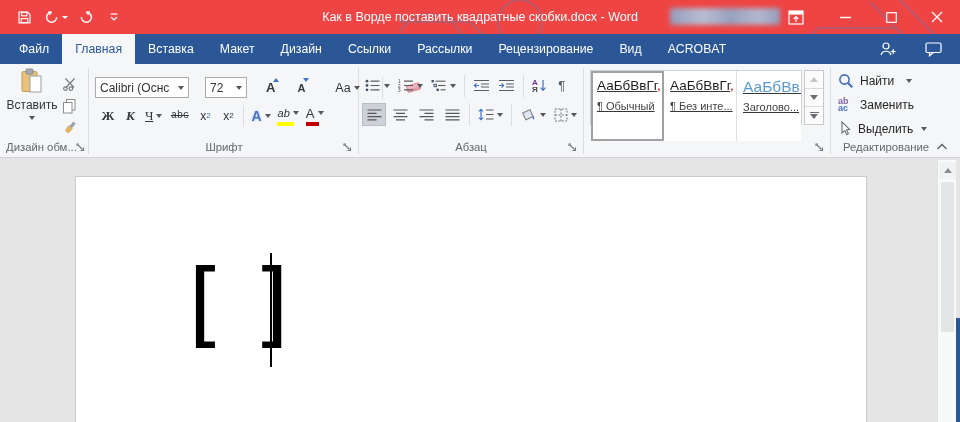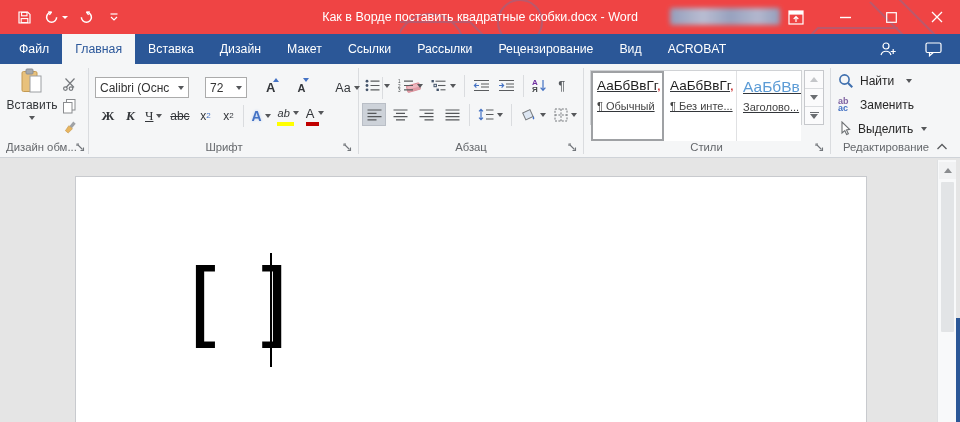--- a/index.html
+++ b/index.html
@@ -154,22 +154,22 @@
       <path d="M1 1 L11 11 M11 1 L1 11" stroke="#fff" stroke-width="1.3"></path>
     </svg>
   </div>
 </div>
 
 <div id="tabrow">
   <div id="tabs">
     <div class="tab">Файл</div>
     <div class="tab active">Главная</div>
     <div class="tab">Вставка</div>
+    <div class="tab">Макет</div>
     <div class="tab">Дизайн</div>
-    <div class="tab">Макет</div>
     <div class="tab">Ссылки</div>
     <div class="tab">Рассылки</div>
     <div class="tab">Рецензирование</div>
     <div class="tab">Вид</div>
     <div class="tab">ACROBAT</div>
   </div>
   <div class="abs tbtn" style="left:874px;top:4px;width:28px;height:22px;">
     <svg width="18" height="16" viewBox="0 0 18 16">
       <circle cx="7" cy="5" r="3" fill="none" stroke="#fff" stroke-width="1.2"></circle>
       <path d="M2 14 a5.2 5.2 0 0 1 10 0" fill="none" stroke="#fff" stroke-width="1.2"></path>
@@ -264,21 +264,21 @@
       <span style="font-weight:bold;font-size:13px;font-family:'Liberation Serif',serif;">Ж</span>
     </div>
     <div class="rbtn" style="width:21px;">
       <span style="font-style:italic;font-weight:bold;font-size:13px;font-family:'Liberation Serif',serif;">К</span>
     </div>
     <div class="rbtn" style="gap:3px;">
       <span style="font-size:13px;text-decoration:underline;font-family:'Liberation Serif',serif;">Ч</span>
       <span class="cd"></span>
     </div>
     <div class="rbtn" style="width:27px;">
-      <span style="font-size:12px;text-decoration:line-through;">abc</span>
+      <span style="font-size:10px;text-decoration:line-through;font-family:Liberation Mono, monospace;">abc</span>
     </div>
     <div class="rbtn" style="width:22px;">
       <span style="font-size:12px;">x</span>
         <sub style="font-size:8px;color:#4472C4;">2</sub>
     </div>
     <div class="rbtn" style="width:22px;">
       <span style="font-size:12px;">x</span>
         <sup style="font-size:8px;">2</sup>
     </div>
     <div class="minisep"></div>
@@ -435,21 +435,20 @@
         <span class="tri-up"></span>
       </div>
     <div class="scb">
         <span class="tri-dn"></span>
       </div>
     <div class="scb">
         <span class="morebar"></span>
         <span class="tri-dn"></span>
       </div>
   </div>
-  <div class="glabel" style="left:585px;width:243px;">Стили</div>
   <div class="launcher" style="left:814px;">
     <svg width="11" height="11" viewBox="0 0 11 11">
       <path d="M2 4 V2 H4 M3 3 l4.5 4.5 M8.5 5.5 V8.5 H5.5" fill="none" stroke="#72767B" stroke-width="1.1"></path>
     </svg>
   </div>
 
   <div class="abs" style="left:838px;top:8px;display:flex;flex-direction:column;gap:6px;">
     <div class="edrow">
       <svg width="16" height="16" viewBox="0 0 16 16">
         <circle cx="6.5" cy="6.5" r="4.6" fill="none" stroke="#3F6FAE" stroke-width="1.6"></circle>

